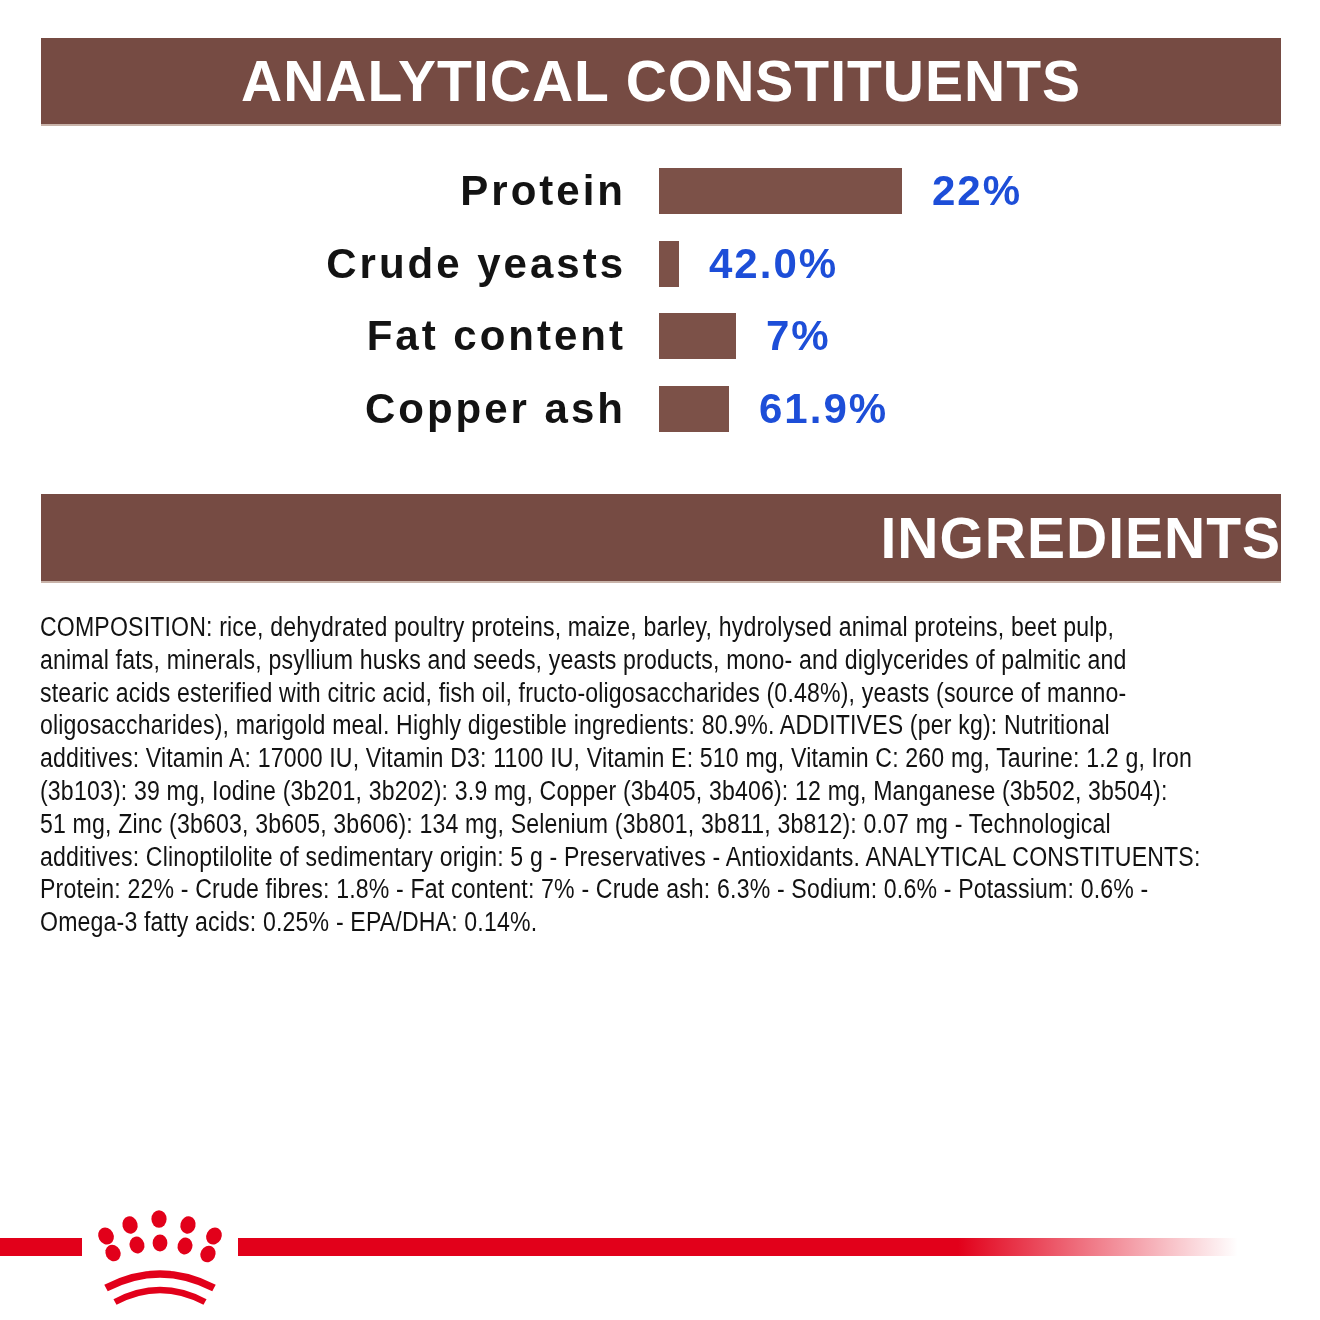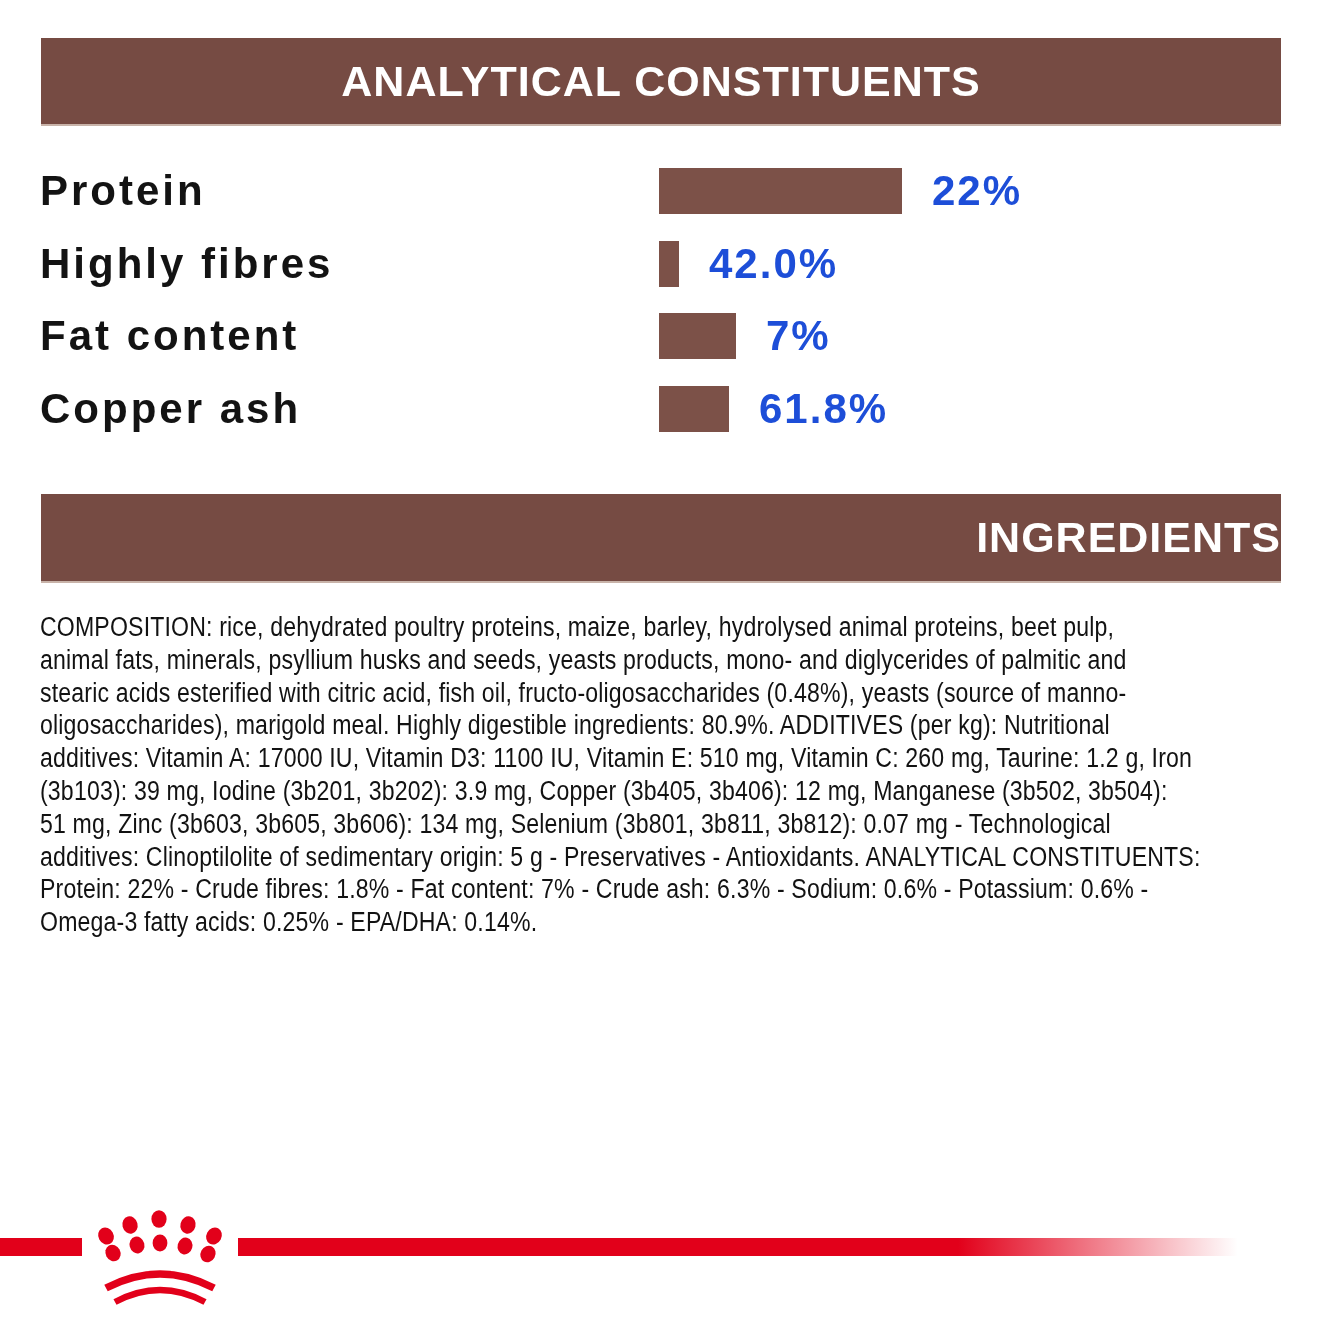--- a/index.html
+++ b/index.html
@@ -4,31 +4,31 @@
 <style>
   html,body{margin:0;padding:0;}
   body{
     width:1320px;height:1320px;position:relative;background:#ffffff;
     font-family:"Liberation Sans","DejaVu Sans",sans-serif;overflow:hidden;
   }
   .banner{
     position:absolute;left:41px;width:1240px;height:86px;
     background:#764b43;color:#ffffff;
     display:flex;align-items:center;justify-content:center;
-    font-weight:bold;font-size:43px;letter-spacing:1px;
+    font-weight:bold;font-size:57px;letter-spacing:1px;
     border-bottom:2px solid #c8b3a9;
   }
   .banner-analytical{top:38px;}
   .banner-ingredients{top:494px;height:87px;justify-content:flex-end;}
 
   
   .chart{position:absolute;left:40px;top:155px;width:1240px;}
   .chart-row{display:flex;align-items:center;height:72.5px;}
   .chart-label{
-    display:block;width:586px;text-align:left;
+    display:block;width:586px;text-align:right;
     font-weight:bold;font-size:42px;letter-spacing:3px;color:#131313;
     white-space:nowrap;
   }
   .chart-bar{
     height:46px;margin-left:33px;background:#7c5148;flex:0 0 auto;
   }
   .chart-value{
     margin-left:30px;font-weight:bold;font-size:42px;letter-spacing:2px;
     color:#1d4ed8;white-space:nowrap;
   }
@@ -57,33 +57,33 @@
   <span>ANALYTICAL CONSTITUENTS</span>
 </div>
 
 <div class="chart">
     <div class="chart-row">
       <span class="chart-label">Protein</span>
       <div class="chart-bar" style="width: 243px; background: rgb(124, 81, 72);"></div>
       <span class="chart-value">22%</span>
     </div>
     <div class="chart-row">
-      <span class="chart-label">Highly fibres</span>
+      <span class="chart-label">Crude yeasts</span>
       <div class="chart-bar" style="width: 20px; background: rgb(124, 81, 72);"></div>
       <span class="chart-value">42.0%</span>
     </div>
     <div class="chart-row">
       <span class="chart-label">Fat content</span>
       <div class="chart-bar" style="width: 77px; background: rgb(124, 81, 72);"></div>
       <span class="chart-value">7%</span>
     </div>
     <div class="chart-row">
       <span class="chart-label">Copper ash</span>
       <div class="chart-bar" style="width: 70px; background: rgb(124, 81, 72);"></div>
-      <span class="chart-value">61.8%</span>
+      <span class="chart-value">61.9%</span>
     </div>
   </div>
 
 <div class="banner banner-ingredients">
   <span>INGREDIENTS</span>
 </div>
 
 <div class="ingredients-text">COMPOSITION: rice, dehydrated poultry proteins, maize, barley, hydrolysed animal proteins, beet pulp,
 animal fats, minerals, psyllium husks and seeds, yeasts products, mono- and diglycerides of palmitic and
 stearic acids esterified with citric acid, fish oil, fructo-oligosaccharides (0.48%), yeasts (source of manno-

